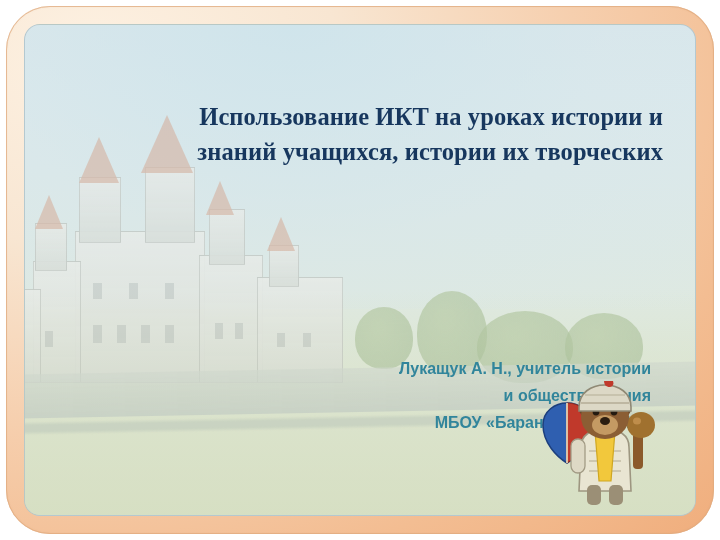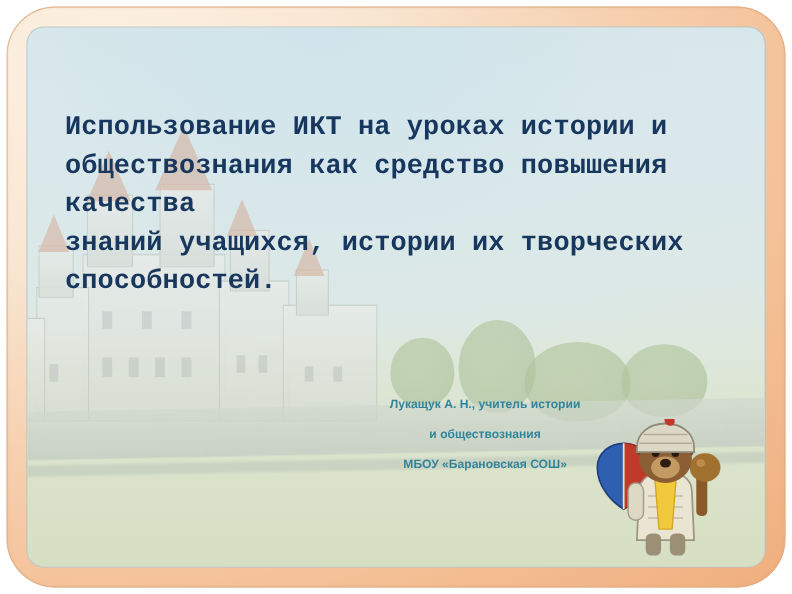--- a/index.html
+++ b/index.html
@@ -146,39 +146,39 @@
     background: radial-gradient(ellipse at 40% 35%, rgba(186,204,168,0.75), rgba(160,184,144,0.55));
     filter: blur(0.4px);
   }
 
   
   .title {
     position: absolute;
     left: 34px;
     top: 74px;
     width: 604px;
-    text-align: left;
-    font-family: Liberation Mono, monospace;
+    text-align: right;
+    font-family: Liberation Serif, serif;
     font-weight: bold;
     font-size: 24.5px;
     line-height: 35px;
     color: #17375e;
     letter-spacing: 0.1px;
   }
 
   
   .author {
     position: absolute;
     right: 44px;
     top: 330px;
     width: 420px;
-    text-align: center;
+    text-align: right;
     font-family: "Liberation Sans", sans-serif;
     font-weight: bold;
-    font-size: 11px;
+    font-size: 16px;
     line-height: 27px;
     color: #31859b;
   }
 
   
   .mascot {
     position: absolute;
     right: 22px;
     bottom: 6px;
     width: 136px;
@@ -240,23 +240,21 @@
       <div class="tree" style="left:452px; bottom:132px; width:96px; height:72px;"></div>
       <div class="tree" style="left:540px; bottom:136px; width:78px; height:66px;"></div>
       <div class="tree" style="left:330px; bottom:146px; width:58px; height:62px;"></div>
 
       <div class="road"></div>
       <div class="road2"></div>
     </div>
 
     <div class="title">
       <div>Использование ИКТ на уроках истории  и</div>
-      <div>обществознания как средство повышения качества</div>
       <div>знаний учащихся, истории их  творческих</div>
-      <div>способностей.</div>
     </div>
 
     <div class="author">
       <div>Лукащук А. Н., учитель истории</div>
       <div>и обществознания</div>
       <div>МБОУ «Барановская СОШ»</div>
     </div>
 
     <div class="mascot">
       <svg width="136" height="128" viewBox="0 0 136 128" xmlns="http://www.w3.org/2000/svg">

